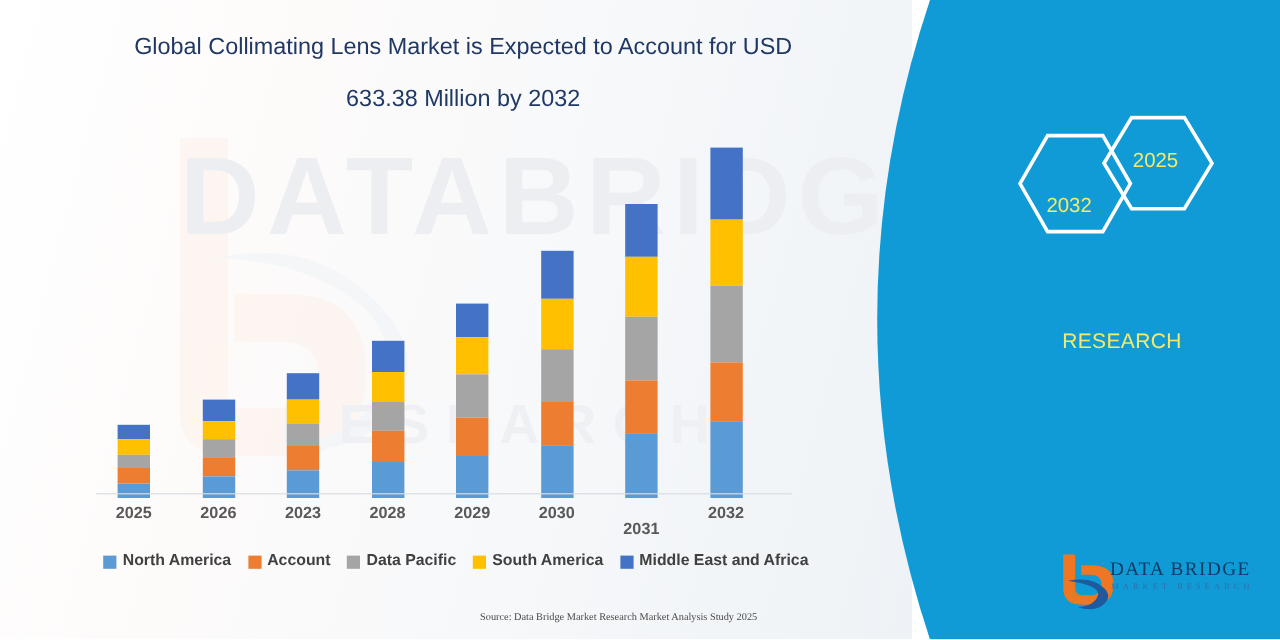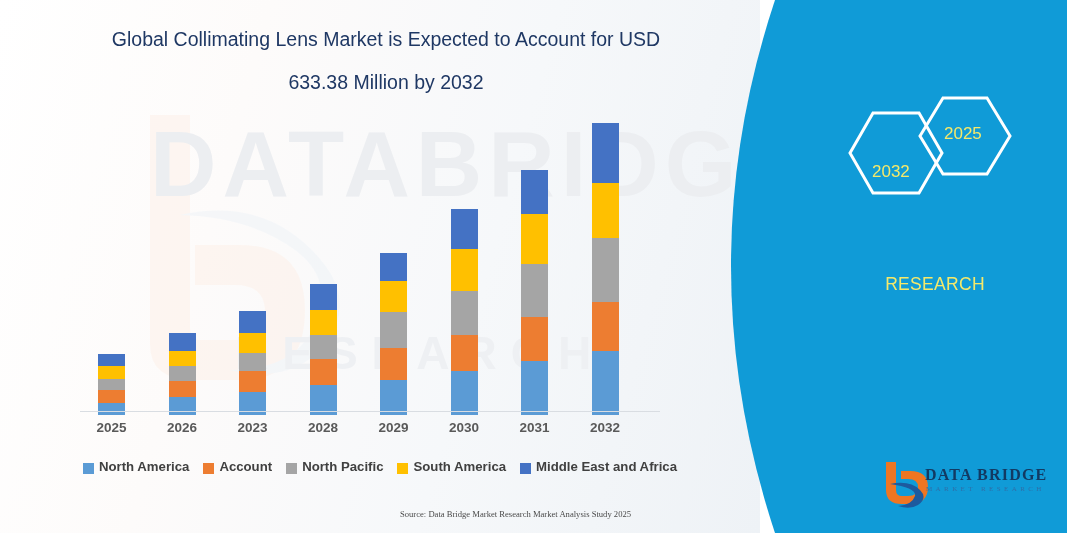--- a/index.html
+++ b/index.html
@@ -57,21 +57,21 @@
 
   .hexwrap{position:absolute;left:820px;top:96px;width:230px;height:110px;}
   .hex-label{position:absolute;font-size:17px;color:#f5e96a;font-family:"Liberation Sans",sans-serif;font-weight:400;}
 
   .brand{position:absolute;left:800px;top:242px;width:270px;text-align:center;
     font-size:17.5px;line-height:28px;color:#f5e96a;letter-spacing:.3px;
     font-family:"Liberation Sans",sans-serif;}
 
   .logo-box{position:absolute;left:880px;top:460px;width:175px;height:48px;}
   .logo-txt1{position:absolute;left:45px;top:6px;font-size:16px;letter-spacing:1.2px;
-    color:#123a63;font-family:"Liberation Serif",serif;font-weight:700;}
+    color:#123a63;font-family:"Liberation Serif",serif;font-weight:400;}
   .logo-txt2{position:absolute;left:46px;top:25px;font-size:7px;letter-spacing:3.4px;
     color:#2f6fa8;font-family:"Liberation Serif",serif;}
 </style>
 </head>
 <body>
 
 <div id="root">
 
   <div class="left-panel">
     <div class="bg-wash"></div>
@@ -146,36 +146,36 @@
       </div>
     <div class="baseline"></div>
 
     <div class="xlabels" id="xlabels">
         <div class="xlab" style="left: 1.5px;">2025</div>
         <div class="xlab" style="left: 72px; text-align: center;">2026</div>
         <div class="xlab" style="left: 142.5px;">2023</div>
         <div class="xlab" style="left: 213px;">2028</div>
         <div class="xlab" style="left: 283.5px;">2029</div>
         <div class="xlab" style="left: 354px;">2030</div>
-        <div class="xlab" style="left: 424.5px;">2031</div>
+        <div class="xlab" style="left: 424.5px; margin-top: 13px;">2031</div>
         <div class="xlab" style="left: 495px;">2032</div>
       </div>
 
     <div class="legend" id="legend">
         <div class="lg-item">
           <span class="lg-sw" style="background: rgb(91, 155, 213);"></span>
           <span class="lg-tx">North America</span>
         </div>
         <div class="lg-item">
           <span class="lg-sw" style="background: rgb(237, 125, 49);"></span>
           <span class="lg-tx">Account</span>
         </div>
         <div class="lg-item">
           <span class="lg-sw" style="background: rgb(165, 165, 165);"></span>
-          <span class="lg-tx">North Pacific</span>
+          <span class="lg-tx">Data Pacific</span>
         </div>
         <div class="lg-item">
           <span class="lg-sw" style="background: rgb(255, 192, 0);"></span>
           <span class="lg-tx">South America</span>
         </div>
         <div class="lg-item">
           <span class="lg-sw" style="background: rgb(68, 114, 196);"></span>
           <span class="lg-tx">Middle East and Africa</span>
         </div>
       </div>

